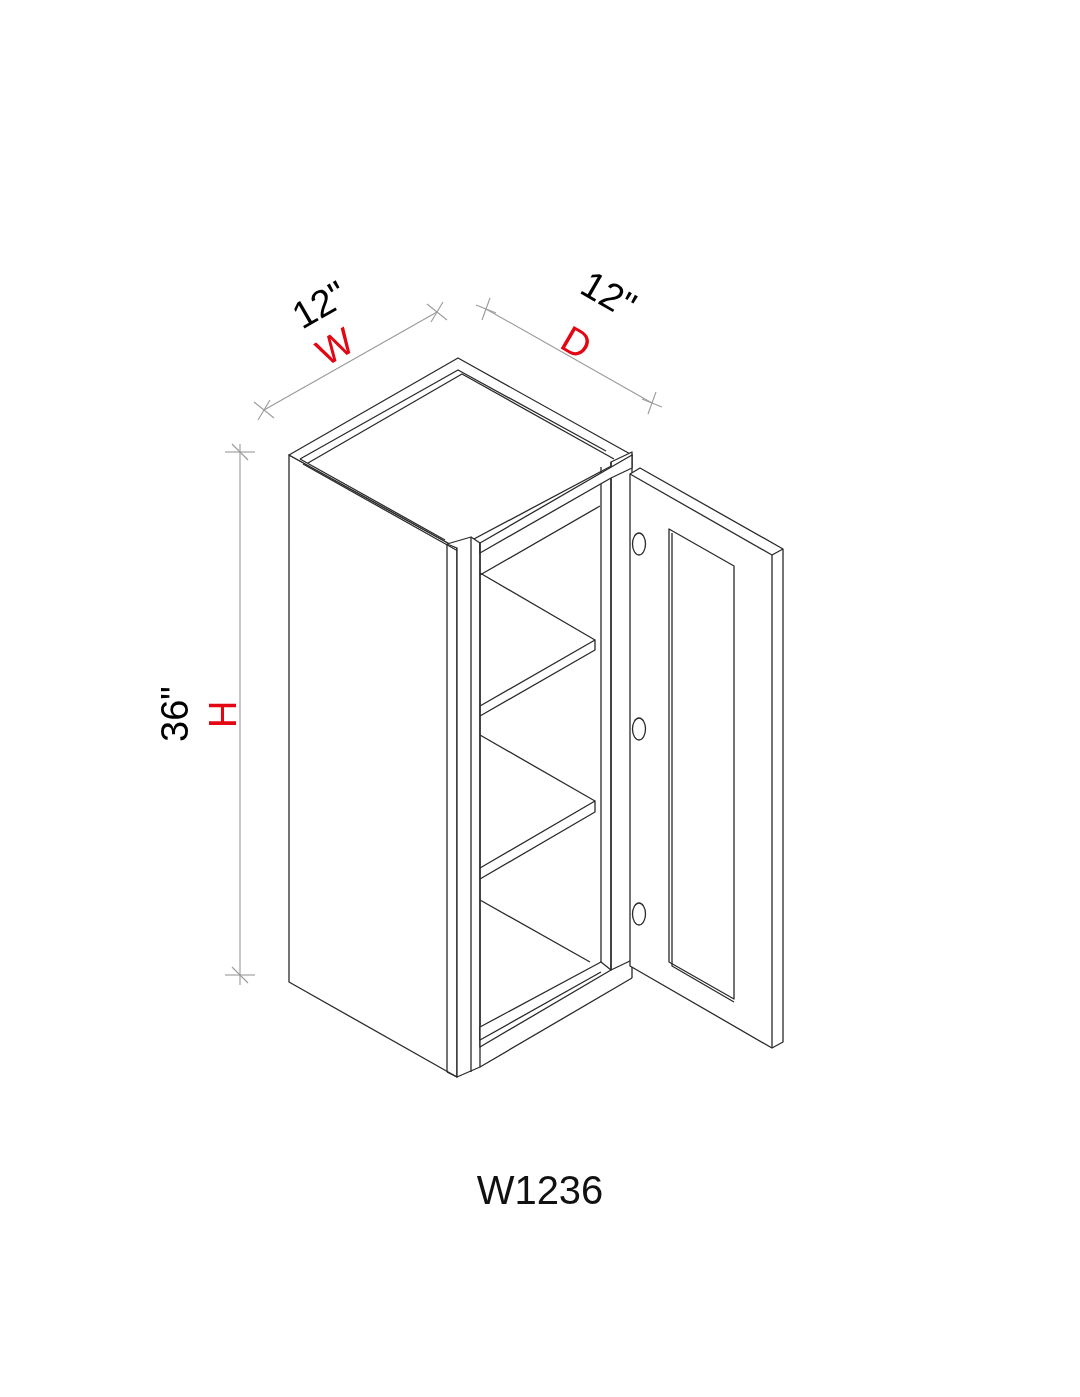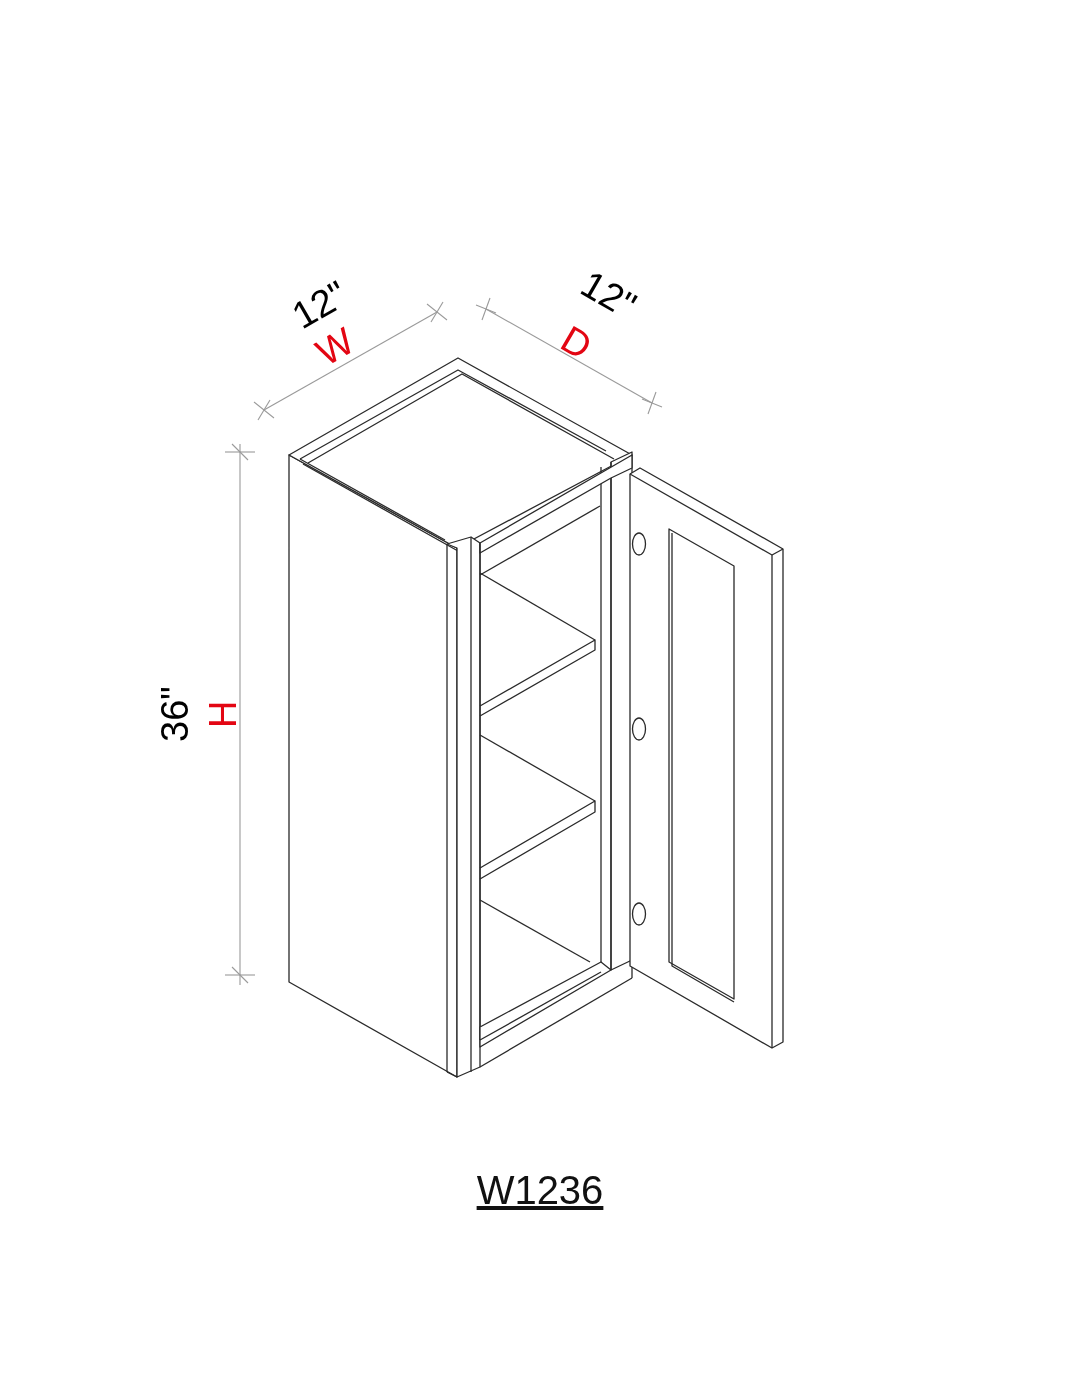--- a/index.html
+++ b/index.html
@@ -6,21 +6,21 @@
     body { width:1080px; height:1397px; position:relative; overflow:hidden;
            font-family:"Liberation Sans", sans-serif; }
     svg.drawing { position:absolute; left:0; top:0; }
     .ln { stroke:#2a2a2a; stroke-width:1.3; fill:none; stroke-linejoin:round; }
     .ln-fill { stroke:#2a2a2a; stroke-width:1.3; fill:#ffffff; stroke-linejoin:round; }
     .dim { stroke:#9a9a9a; stroke-width:1.1; fill:none; }
     .lbl { font-family:"Liberation Sans", sans-serif; font-size:38px; }
     .val { fill:#000000; }
     .key { fill:#e30613; }
     .model { position:absolute; left:0; width:1080px; top:1168px; text-align:center;
-             font-size:40px; color:#111111; font-family:"Liberation Sans", sans-serif;text-decoration:underline; }
+             font-size:40px; color:#111111; font-family:"Liberation Sans", sans-serif; }
   </style>
 </head>
 <body>
 
 <svg class="drawing" width="1080" height="1397" viewBox="0 0 1080 1397" xmlns="http://www.w3.org/2000/svg">
 
   <g>
     <line class="dim" x1="264" y1="410" x2="437" y2="312"></line>
     <line class="dim" x1="254" y1="402" x2="274" y2="418"></line>
       <line class="dim" x1="258" y1="420" x2="270" y2="400"></line>

